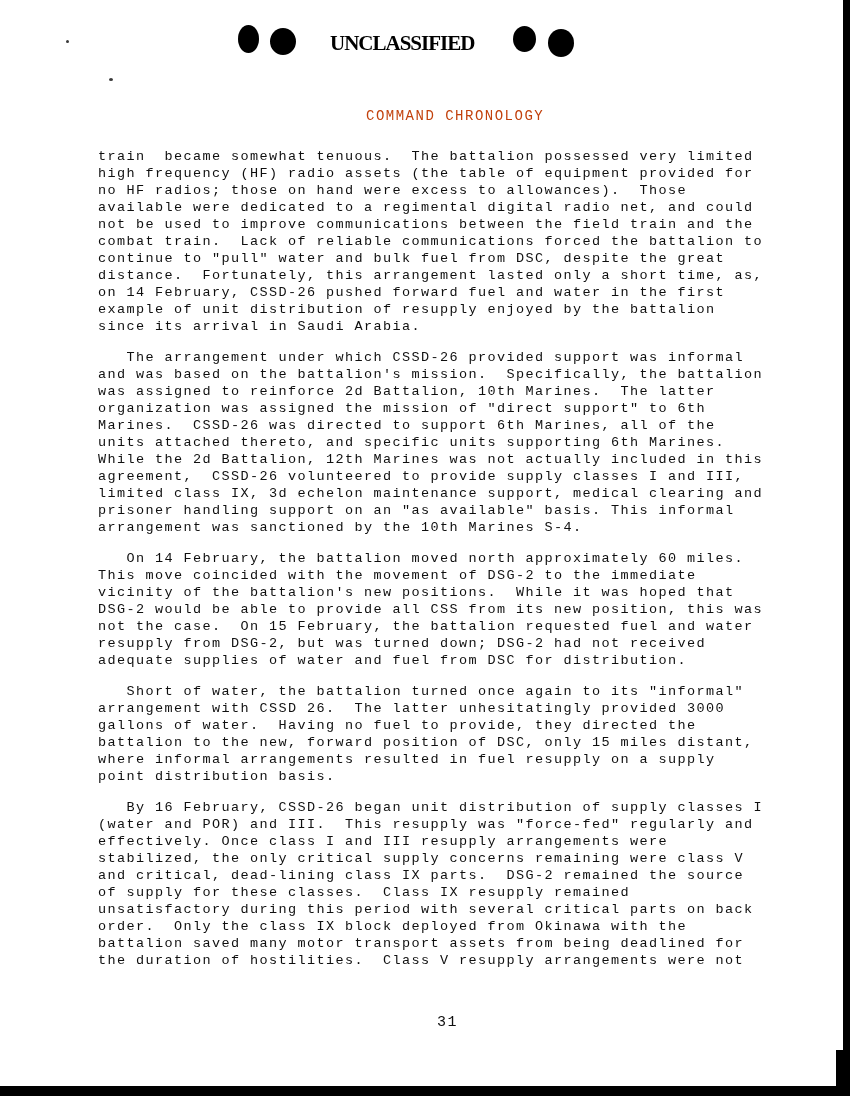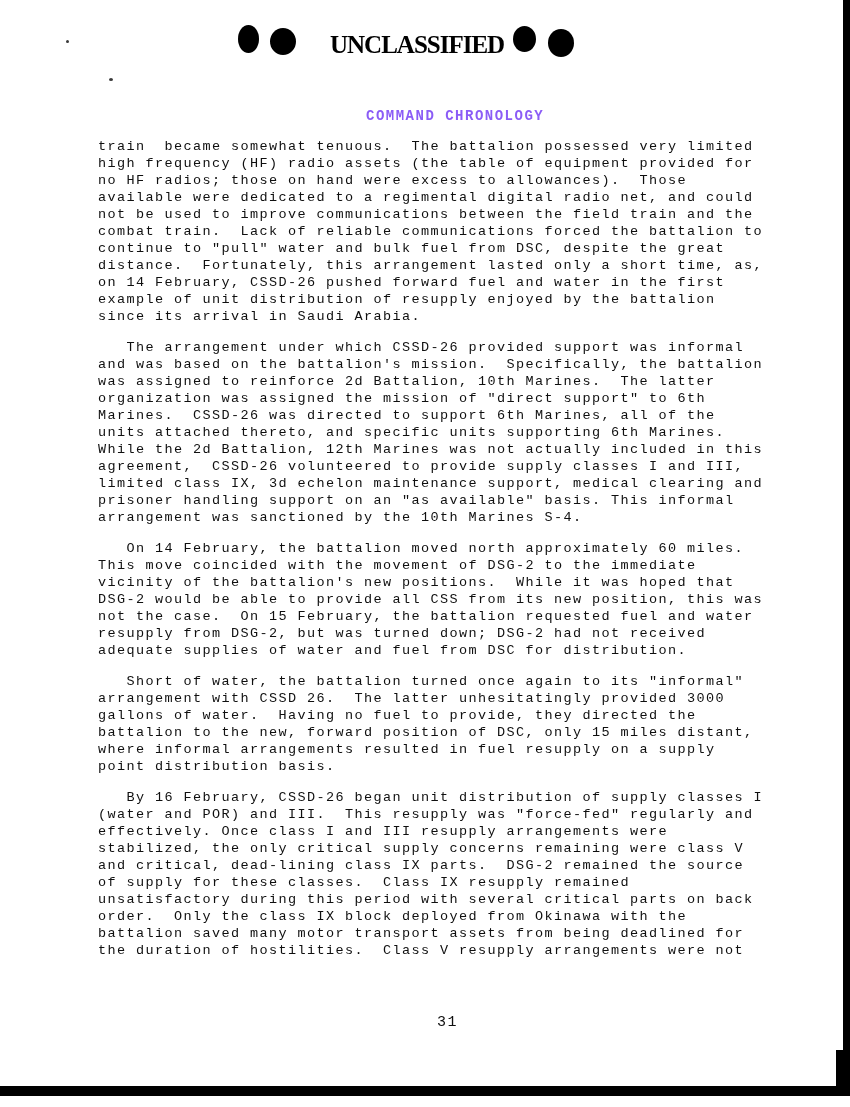--- a/index.html
+++ b/index.html
@@ -16,49 +16,48 @@
     font-family: "Liberation Mono", "DejaVu Sans Mono", monospace;
     color: #0f0f0f;
   }
   
   .classification {
     position: absolute;
     left: 330px;
     top: 31px;
     font-family: "Liberation Serif", "DejaVu Serif", serif;
     font-weight: bold;
-    font-size: 25px;
+    font-size: 21px;
     letter-spacing: -1px;
     color: #000000;
     white-space: nowrap;
   }
   .dot {
     position: absolute;
     background: #000000;
     border-radius: 50%;
   }
   .dot-1 { left: 238px; top: 25px; width: 21px; height: 28px; }
   .dot-2 { left: 270px; top: 28px; width: 26px; height: 27px; }
   .dot-3 { left: 513px; top: 26px; width: 23px; height: 26px; }
   .dot-4 { left: 548px; top: 29px; width: 26px; height: 28px; }
   .doc-title {
     position: absolute;
     left: 366px;
     top: 108px;
     font-size: 14px;
     letter-spacing: 1.5px;
-    color: #8b5cf6;
+    color: #c2410c;
     white-space: pre;
-    font-weight: bold;
   }
   
   .body-text {
     position: absolute;
     left: 98px;
-    top: 138px;
+    top: 148px;
     width: 700px;
   }
   .para {
     white-space: pre;
     font-size: 13.5px;
     line-height: 17px;
     letter-spacing: 1.4px;
     margin: 0 0 14px 0;
     color: #0f0f0f;
   }

